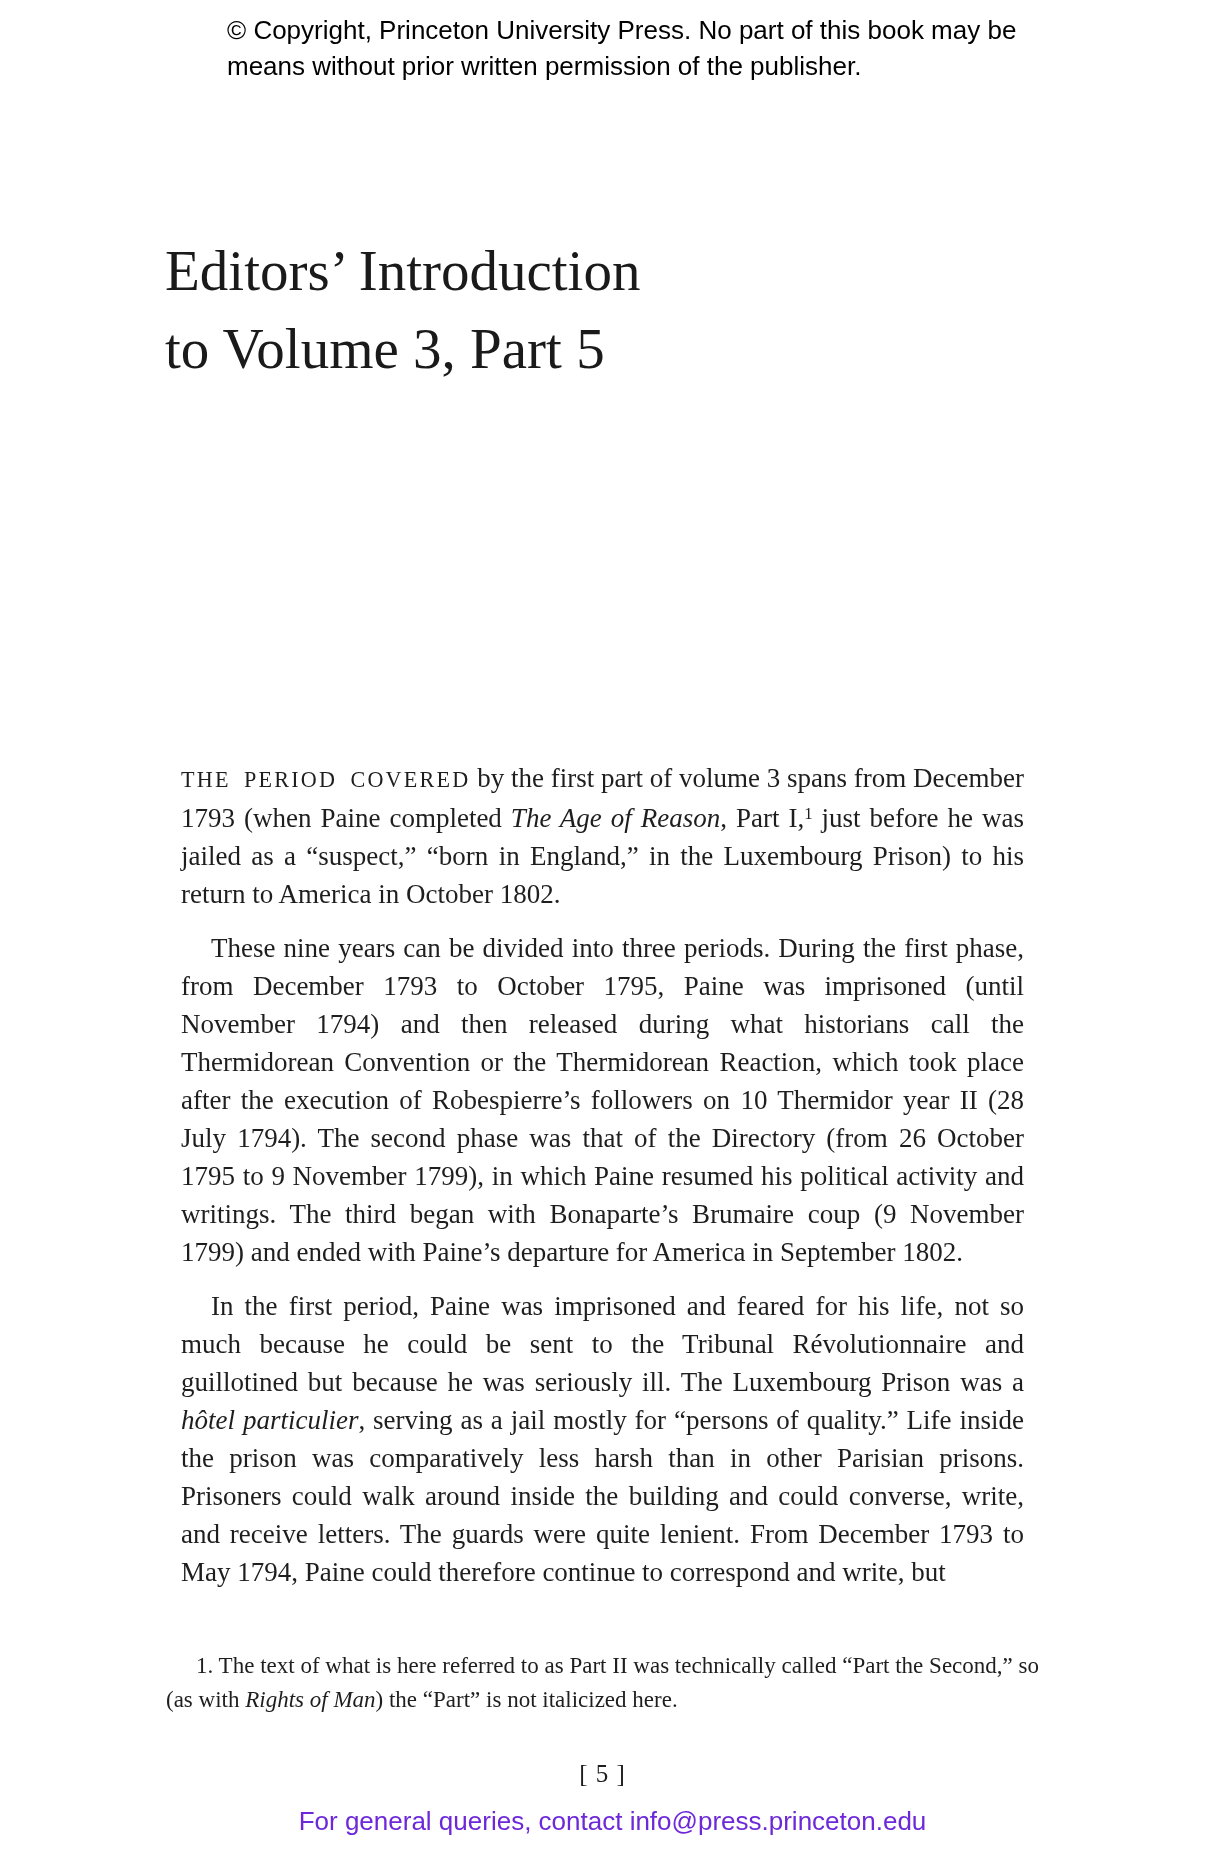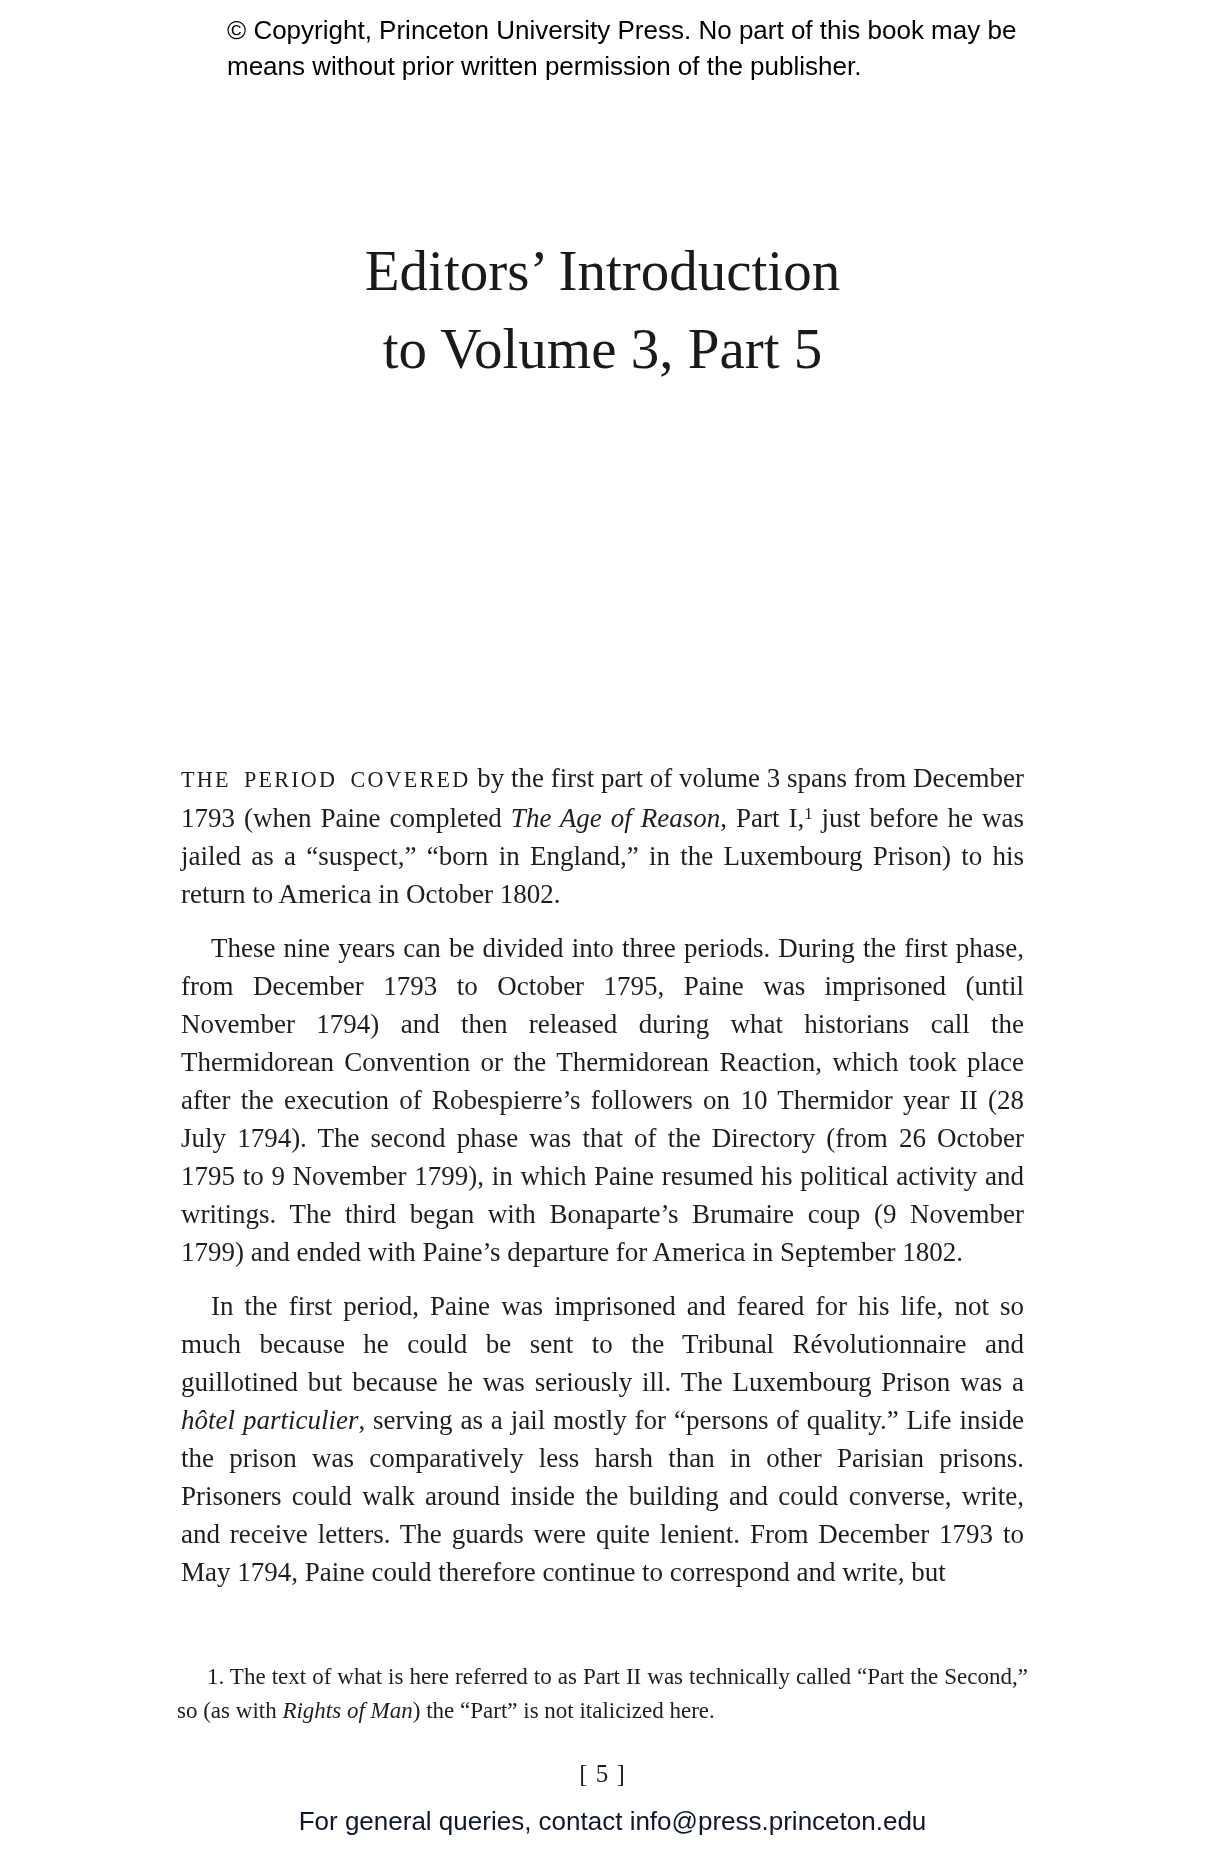--- a/index.html
+++ b/index.html
@@ -19,21 +19,20 @@
     font-family: "Liberation Sans", sans-serif;
     font-size: 26px;
     line-height: 36px;
     color: #000000;
   }
   .book-title {
     position: absolute;
     top: 232px;
     left: 165px;
     width: 875px;
-    text-align: center;
     font-size: 57px;
     line-height: 78px;
     color: #1a1a1a;
   }
   .body-text {
     position: absolute;
     top: 743px;
     left: 165px;
     width: 875px;
     font-size: 27px;
@@ -58,39 +57,39 @@
   }
   .footnote {
     position: absolute;
     top: 1648px;
     left: 165px;
     width: 875px;
     font-size: 23px;
     line-height: 34px;
     text-align: justify;
   }
-  .footnote p { margin: 12px; text-indent: 30px; }
+  .footnote p { margin: 1px; text-indent: 30px; }
   .page-number {
     position: absolute;
     top: 1760px;
     left: 165px;
     width: 875px;
     text-align: center;
     font-size: 25px;
     letter-spacing: 1px;
   }
   .footer-query {
     position: absolute;
     top: 1806px;
     left: 0;
     width: 1225px;
     text-align: center;
     font-family: "Liberation Sans", sans-serif;
     font-size: 26px;
-    color: #0f172a;
+    color: #6d28d9;
   }
 </style>
 </head>
 <body>
 
 <div class="page">
 
   <div class="copyright">
     <div>© Copyright, Princeton University Press. No part of this book may be</div>
     <div>means without prior written permission of the publisher.</div>

